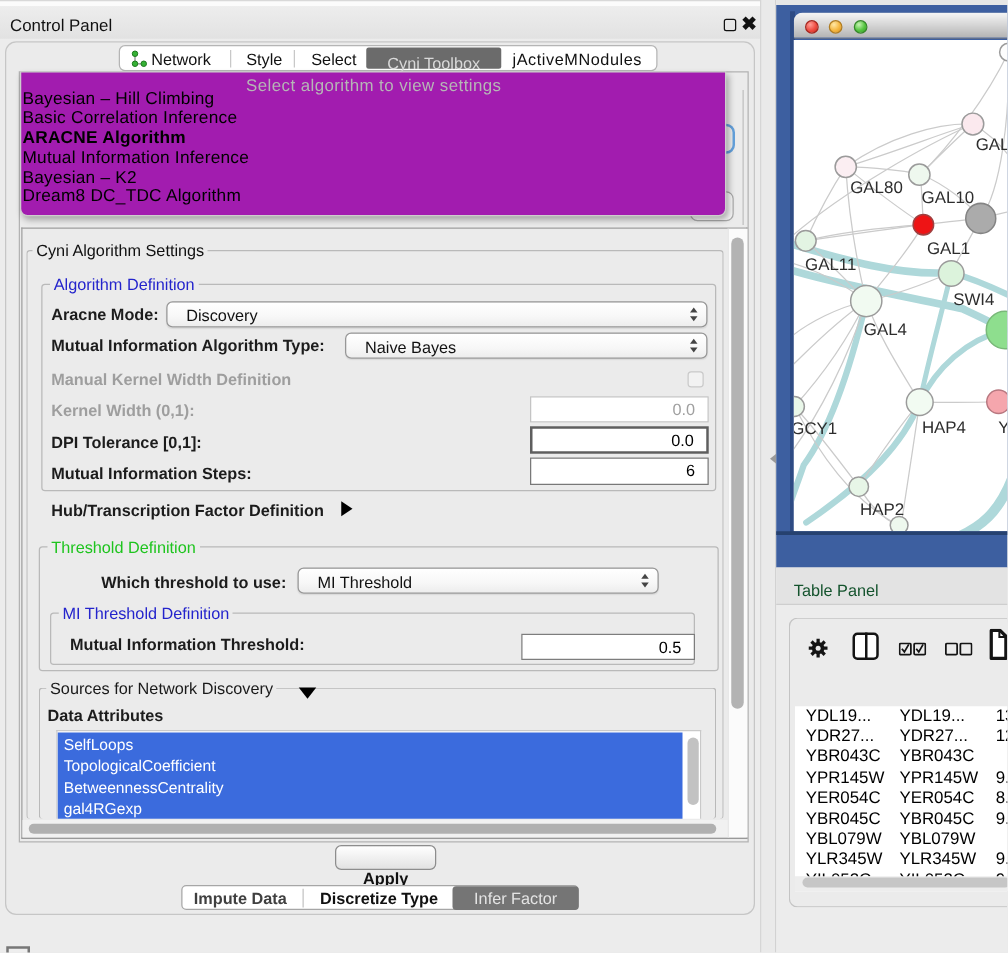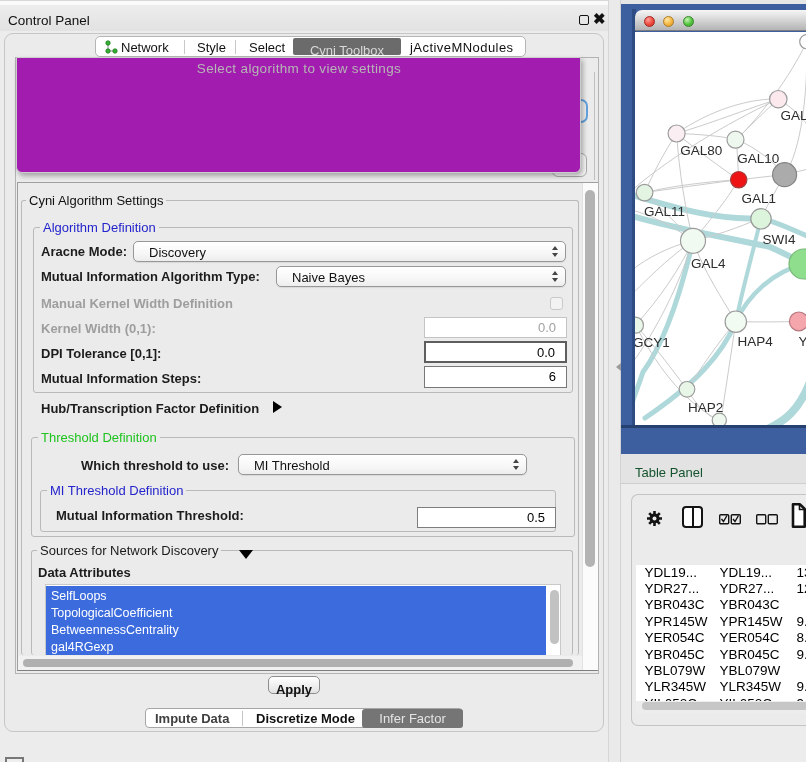--- a/index.html
+++ b/index.html
@@ -144,28 +144,36 @@
   <div class="abs" style="left:88px;top:3px;width:1px;height:14px;background:#c8c8c8;"></div>
   <div class="abs" style="left:101px;top:3px;font-size:13px;color:#111;">Style</div>
   <div class="abs" style="left:139px;top:3px;width:1px;height:14px;background:#c8c8c8;"></div>
   <div class="abs" style="left:153px;top:3px;font-size:13px;color:#111;">Select</div>
   <div class="abs" style="left:197px;top:1px;width:108px;height:17px;background:#6b6b6b;border-radius:2px;text-align:center;font-size:13px;color:#d9d9d9;padding-top:5px;">Cyni Toolbox</div>
   <div class="abs" style="left:314px;top:3px;font-size:13px;color:#111;letter-spacing:0.45px;">jActiveMNodules</div>
 </div>
 
 <div class="abs" style="left:15.5px;top:57px;width:565px;height:115.5px;background:#a21caf;border:1px solid #cdcdcd;border-radius:0 0 6px 6px;box-shadow:2px 3px 5px rgba(0,0,0,0.3);">
   <div class="abs" style="left:0;top:2.5px;width:565px;text-align:center;font-size:13.5px;letter-spacing:0.35px;color:#b6b6b6;">Select algorithm to view settings</div>
-</div>
-
-<div class="abs" style="left:268px;top:675.5px;width:52px;height:18px;background:linear-gradient(#ffffff,#e2e2e2);border:1px solid #8d8d8d;border-radius:5px;text-align:center;font-size:13px;font-weight:bold;color:#111;padding-top:5px;">Apply</div>
+  <div class="abs" style="left:1.5px;top:12.5px;font-size:13.8px;letter-spacing:0.2px;color:#000;line-height:15.8px;">
+    Bayesian – Hill Climbing<br>
+    Basic Correlation Inference<br>
+    <b>ARACNE Algorithm</b><br>
+    Mutual Information Inference<br>
+    Bayesian – K2<br>
+    Dream8 DC_TDC Algorithm
+  </div>
+</div>
+
+<div class="abs" style="left:268px;top:675.5px;width:81px;height:18px;background:linear-gradient(#ffffff,#e2e2e2);border:1px solid #8d8d8d;border-radius:5px;text-align:center;font-size:13px;font-weight:bold;color:#111;padding-top:18px;">Apply</div>
 
 <div class="abs" style="left:145px;top:708px;width:318px;height:20px;background:#fff;border:1px solid #a6a6a6;border-radius:4px;">
   <div class="abs" style="left:9px;top:2px;font-size:13px;font-weight:bold;color:#404040;">Impute Data</div>
   <div class="abs" style="left:96px;top:2px;width:1px;height:15px;background:#c4c4c4;"></div>
-  <div class="abs" style="left:110px;top:2px;font-size:13px;font-weight:bold;color:#111;">Discretize Mode</div>
+  <div class="abs" style="left:110px;top:2px;font-size:13px;font-weight:bold;color:#111;">Discretize Type</div>
   <div class="abs" style="left:216px;top:0;width:101px;height:19px;background:#757575;border-radius:3px;color:#e4e4e4;font-size:13px;text-align:center;padding-top:2px;">Infer Factor</div>
 </div>
 
 <div class="abs" style="left:5px;top:757px;width:19px;height:12px;border:2px solid #777;background:#eee;"></div>
 
 <div class="abs" style="left:608px;top:0;width:13px;height:762px;background:#eaeaea;border-left:1px solid #d6d6d6;border-right:1px solid #d2d2d2;"></div>
 <div class="abs" style="left:615.5px;top:363px;width:0;height:0;border-top:4px solid transparent;border-bottom:4px solid transparent;border-right:5px solid #9a9a9a;"></div>
 
 <div class="abs" style="left:621px;top:0;width:185px;height:762px;background:#ececec;">
   <div class="abs" style="left:0;top:0;width:185px;height:4px;background:#e6e6e6;"></div>

